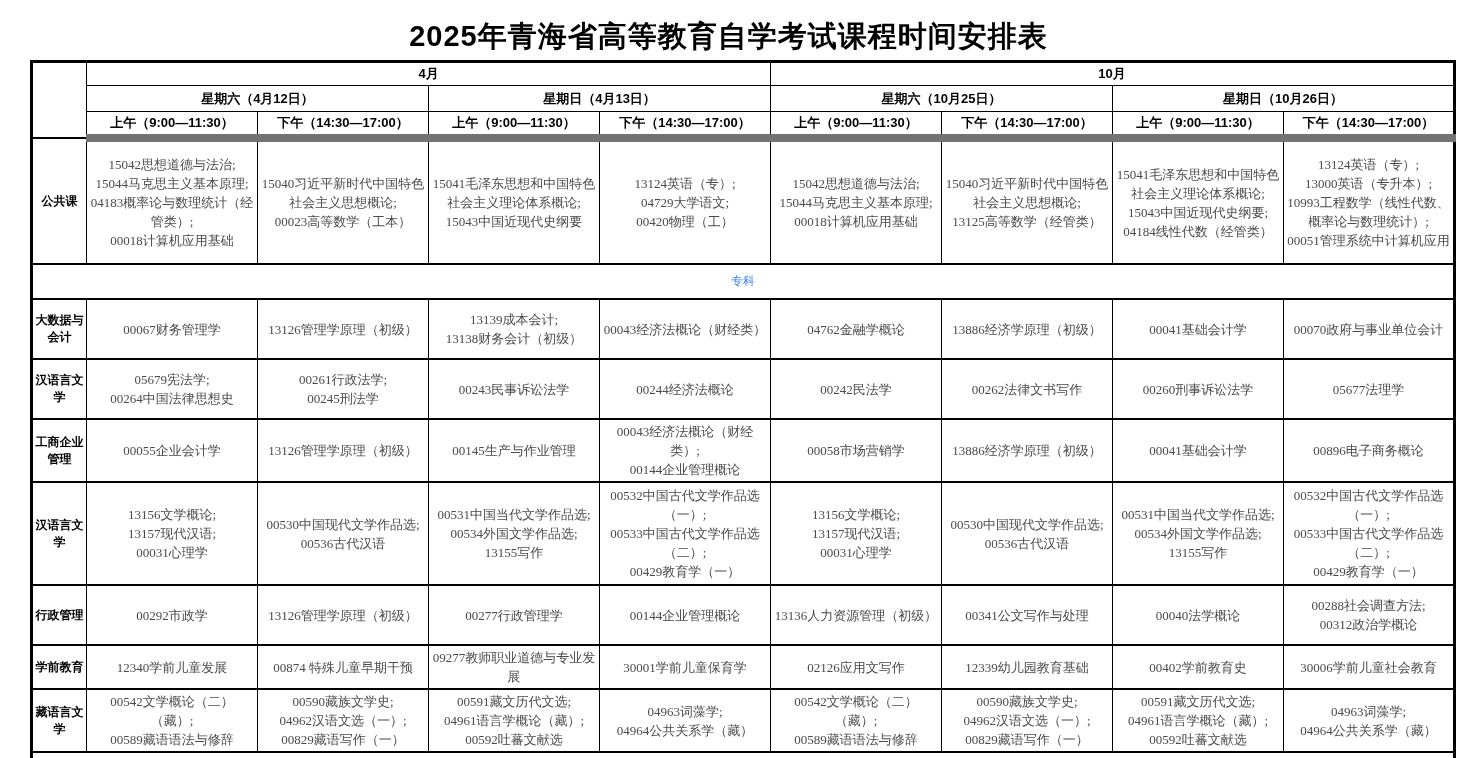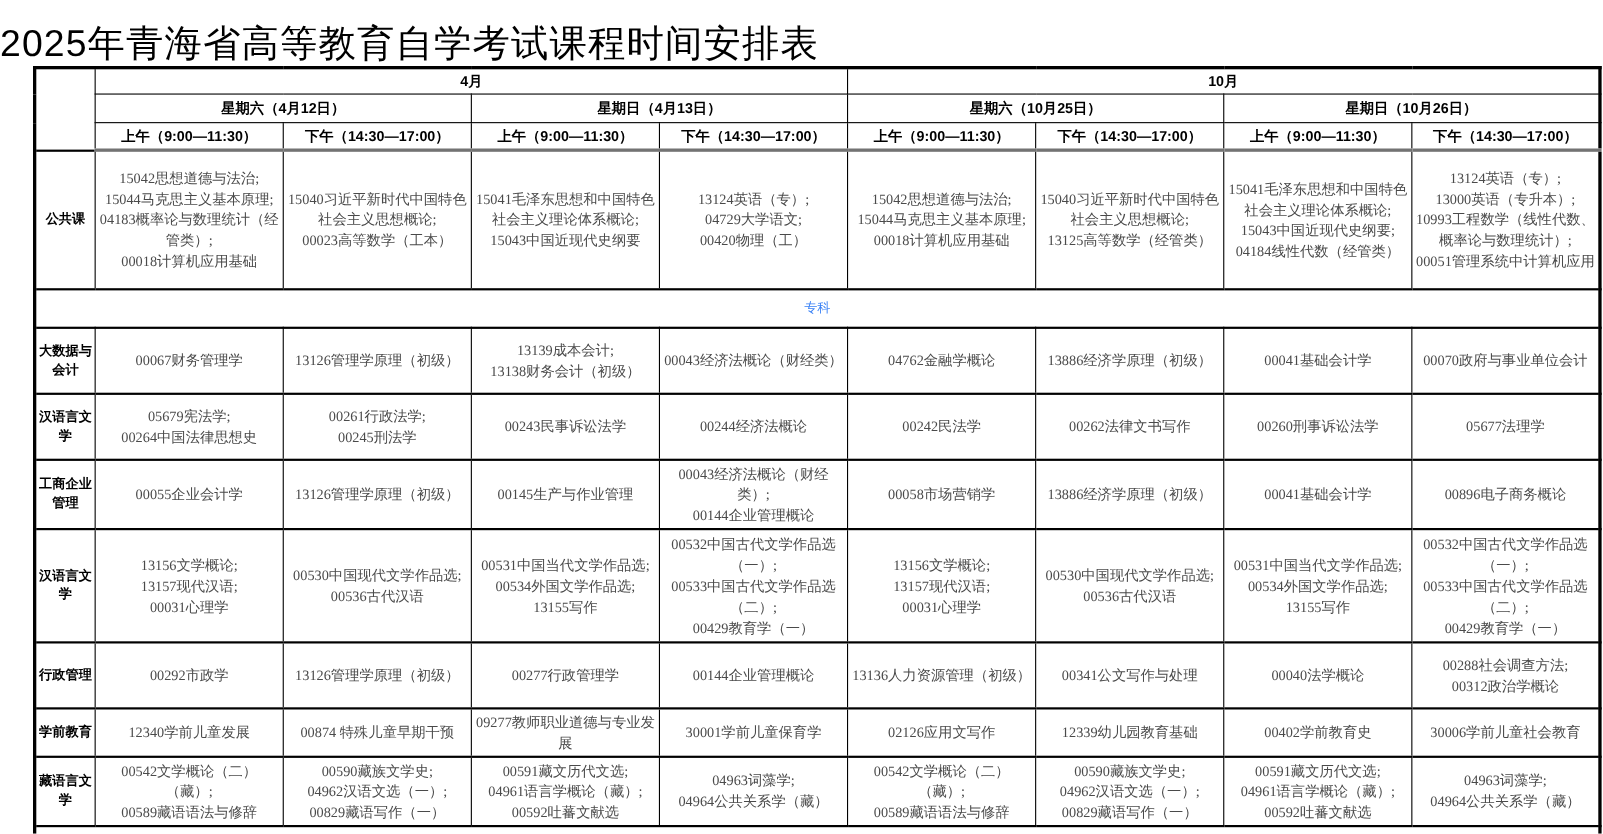--- a/index.html
+++ b/index.html
@@ -6,22 +6,23 @@
   html, body { background: #fff; }
   .page {
     position: relative;
     width: 1457px;
     height: 758px;
     background: #fff;
     overflow: hidden;
     font-family: "Liberation Sans", sans-serif;
   }
   .title {
-    font-size: 34px;
-    font-weight: 400;
+    text-align: center;
+    font-size: 29px;
+    font-weight: 700;
     color: #000;
     padding-top: 17px;
     letter-spacing: 1px;
     font-family: "Liberation Sans", "DejaVu Sans", sans-serif;
   }
   table.schedule {
     position: absolute;
     left: 30px;
     top: 60px;
     width: 1425px;
@@ -41,21 +42,21 @@
   thead th {
     font-family: "Liberation Sans", "DejaVu Sans", sans-serif;
     font-weight: 700;
     font-size: 13px;
     color: #000;
     margin-top: 23px;
   }
   tr.r-month  { height: 24px; }
   tr.r-day    { height: 26px; }
   tr.r-session{ height: 25px; }
-  tr.r-session th { border-bottom: 3px solid #737373; }
+  tr.r-session th { border-bottom: 8px solid #737373; }
   tbody th.major {
     font-family: "Liberation Sans", "DejaVu Sans", sans-serif;
     font-weight: 700;
     font-size: 12px;
     color: #000;
     padding: 12px 2px;
   }
   tbody td, tbody th {
     border-top: 2px solid #000;
     border-bottom: 2px solid #000;

